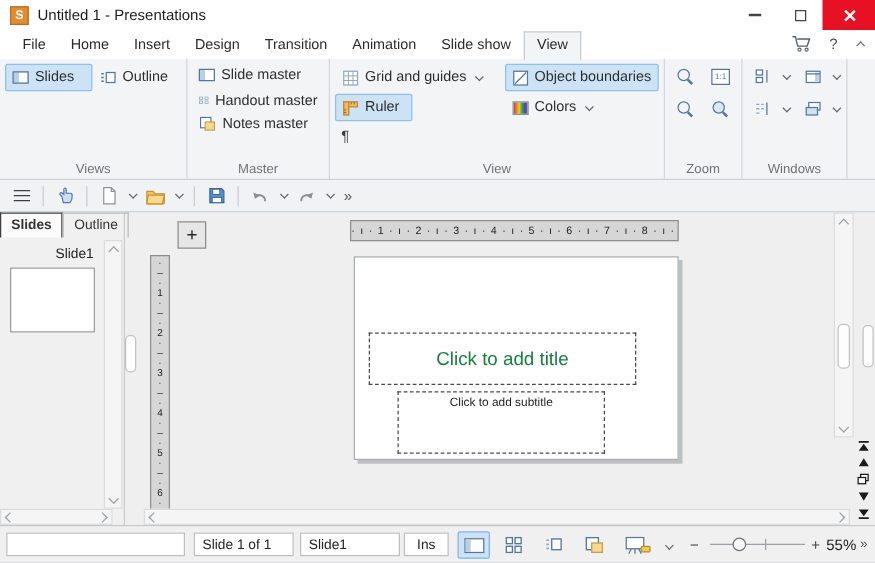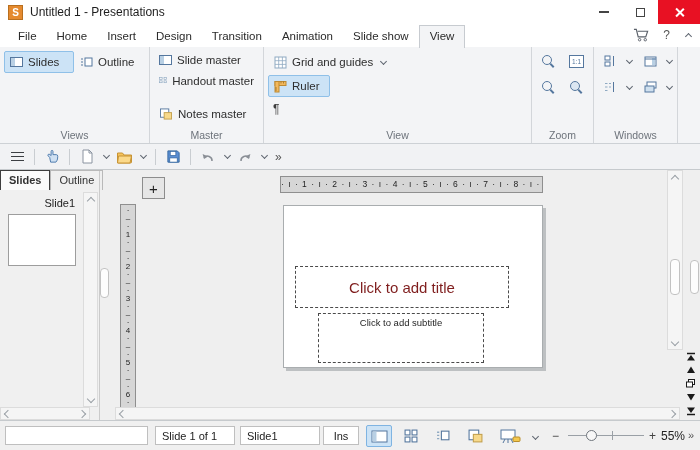--- a/index.html
+++ b/index.html
@@ -85,21 +85,21 @@
   .hruler{position:absolute;left:280px;top:6px;width:263px;height:17px;background:#d6d6d6;border:1px solid #8f8f8f;
           font-size:8.5px;color:#222;text-align:center;line-height:15px;letter-spacing:1px;white-space:nowrap;overflow:hidden;}
   .vruler{position:absolute;left:120px;top:34px;width:16px;height:205px;background:#d6d6d6;border:1px solid #8f8f8f;
           display:flex;flex-direction:column;justify-content:space-between;align-items:center;
           font-size:8px;color:#222;line-height:1;padding:2px 0;}
 
   .slide{position:absolute;left:283px;top:35px;width:260px;height:163px;background:#fff;border:1px solid #a9adaf;
          box-shadow:3px 3px 0 #bdc0c2;}
   .ph{position:absolute;border:1px dashed #4a4a4a;background:#fff;}
   .ph-title{left:11px;top:60px;width:214px;height:42px;display:flex;align-items:center;justify-content:center;
-            font-size:15px;color:#7f1d1d;}
+            font-size:15px;color:#15803d;}
   .ph-sub{left:34px;top:107px;width:166px;height:50px;text-align:center;font-size:9.5px;color:#1f1f1f;padding-top:3px;}
 
   .navcol{position:absolute;left:683px;top:180px;width:15px;}
   .navbtn{height:13.5px;display:flex;align-items:center;justify-content:center;}
 
   
   .statusbar{position:relative;height:30px;background:#f0f0f0;border-top:1px solid #c6cacd;font-size:11px;}
   .sbox{position:absolute;top:5px;height:19px;background:#fff;border:1px solid #bfbfbf;
         display:flex;align-items:center;padding:0 6px;color:#222;}
   .svbtn{position:absolute;top:4px;width:26px;height:22px;display:flex;align-items:center;justify-content:center;
@@ -177,21 +177,21 @@
       </span>
       <span class="rbtn small" style="margin-top:4px;">
         <svg width="13" height="11" viewBox="0 0 13 11">
           <rect x="1" y="1" width="4" height="3" fill="none" stroke="#8fa9c2"></rect>
           <rect x="8" y="1" width="4" height="3" fill="none" stroke="#8fa9c2"></rect>
           <rect x="1" y="6" width="4" height="3" fill="none" stroke="#8fa9c2"></rect>
           <rect x="8" y="6" width="4" height="3" fill="none" stroke="#8fa9c2"></rect>
         </svg>
         <span>Handout master</span>
       </span>
-      <span class="rbtn small" style="margin-top:16px;">
+      <span class="rbtn small" style="margin-top:1px;">
         <svg width="14" height="12" viewBox="0 0 14 13">
           <rect x="1" y="1" width="9" height="9" fill="#fff" stroke="#55779e"></rect>
           <rect x="5" y="5" width="8" height="7" fill="#f7d98b" stroke="#c2a04e"></rect>
         </svg>
         <span>Notes master</span>
       </span>
       <div class="glabel">Master</div>
     </div>
 
     <div class="rgroup" style="width:268px;">
@@ -210,20 +210,34 @@
               <rect x="1" y="1.5" width="11" height="4" fill="#f3b95d" stroke="#bd8a33"></rect>
               <rect x="1" y="1.5" width="4" height="10.5" fill="#f3b95d" stroke="#bd8a33"></rect>
               <path d="M7 1.5 v2 M9.5 1.5 v2 M1 8 h2 M1 10 h2" stroke="#9a6f26" stroke-width=".8"></path>
             </svg>
             <span>Ruler</span>
           </span>
           <span class="rbtn small" style="margin-top:3px;">
             <span style="font-size:12px;color:#3d3d3d;">¶</span>
           </span>
         </div>
+        <div style="flex:1;">
+          <span class="rbtn sel">
+            <svg width="13" height="13" viewBox="0 0 13 13">
+              <rect x="1" y="1" width="11" height="11" fill="#fff" stroke="#55779e"></rect>
+              <path d="M2 11 L11 2" stroke="#55779e"></path>
+            </svg>
+            <span>Object boundaries</span>
+          </span>
+          <span class="rbtn" style="margin-top:2px;">
+            <span class="i-colors"></span>
+            <span>Colors</span>
+            <span class="chev"></span>
+          </span>
+        </div>
       </div>
       <div class="glabel">View</div>
     </div>
 
     <div class="rgroup" style="width:62px;">
       <div class="rrow" style="justify-content:center;gap:4px;">
         <span class="icbtn">
           <span class="mag" style="border-color:#55779e;"></span>
         </span>
         <span class="icbtn">

